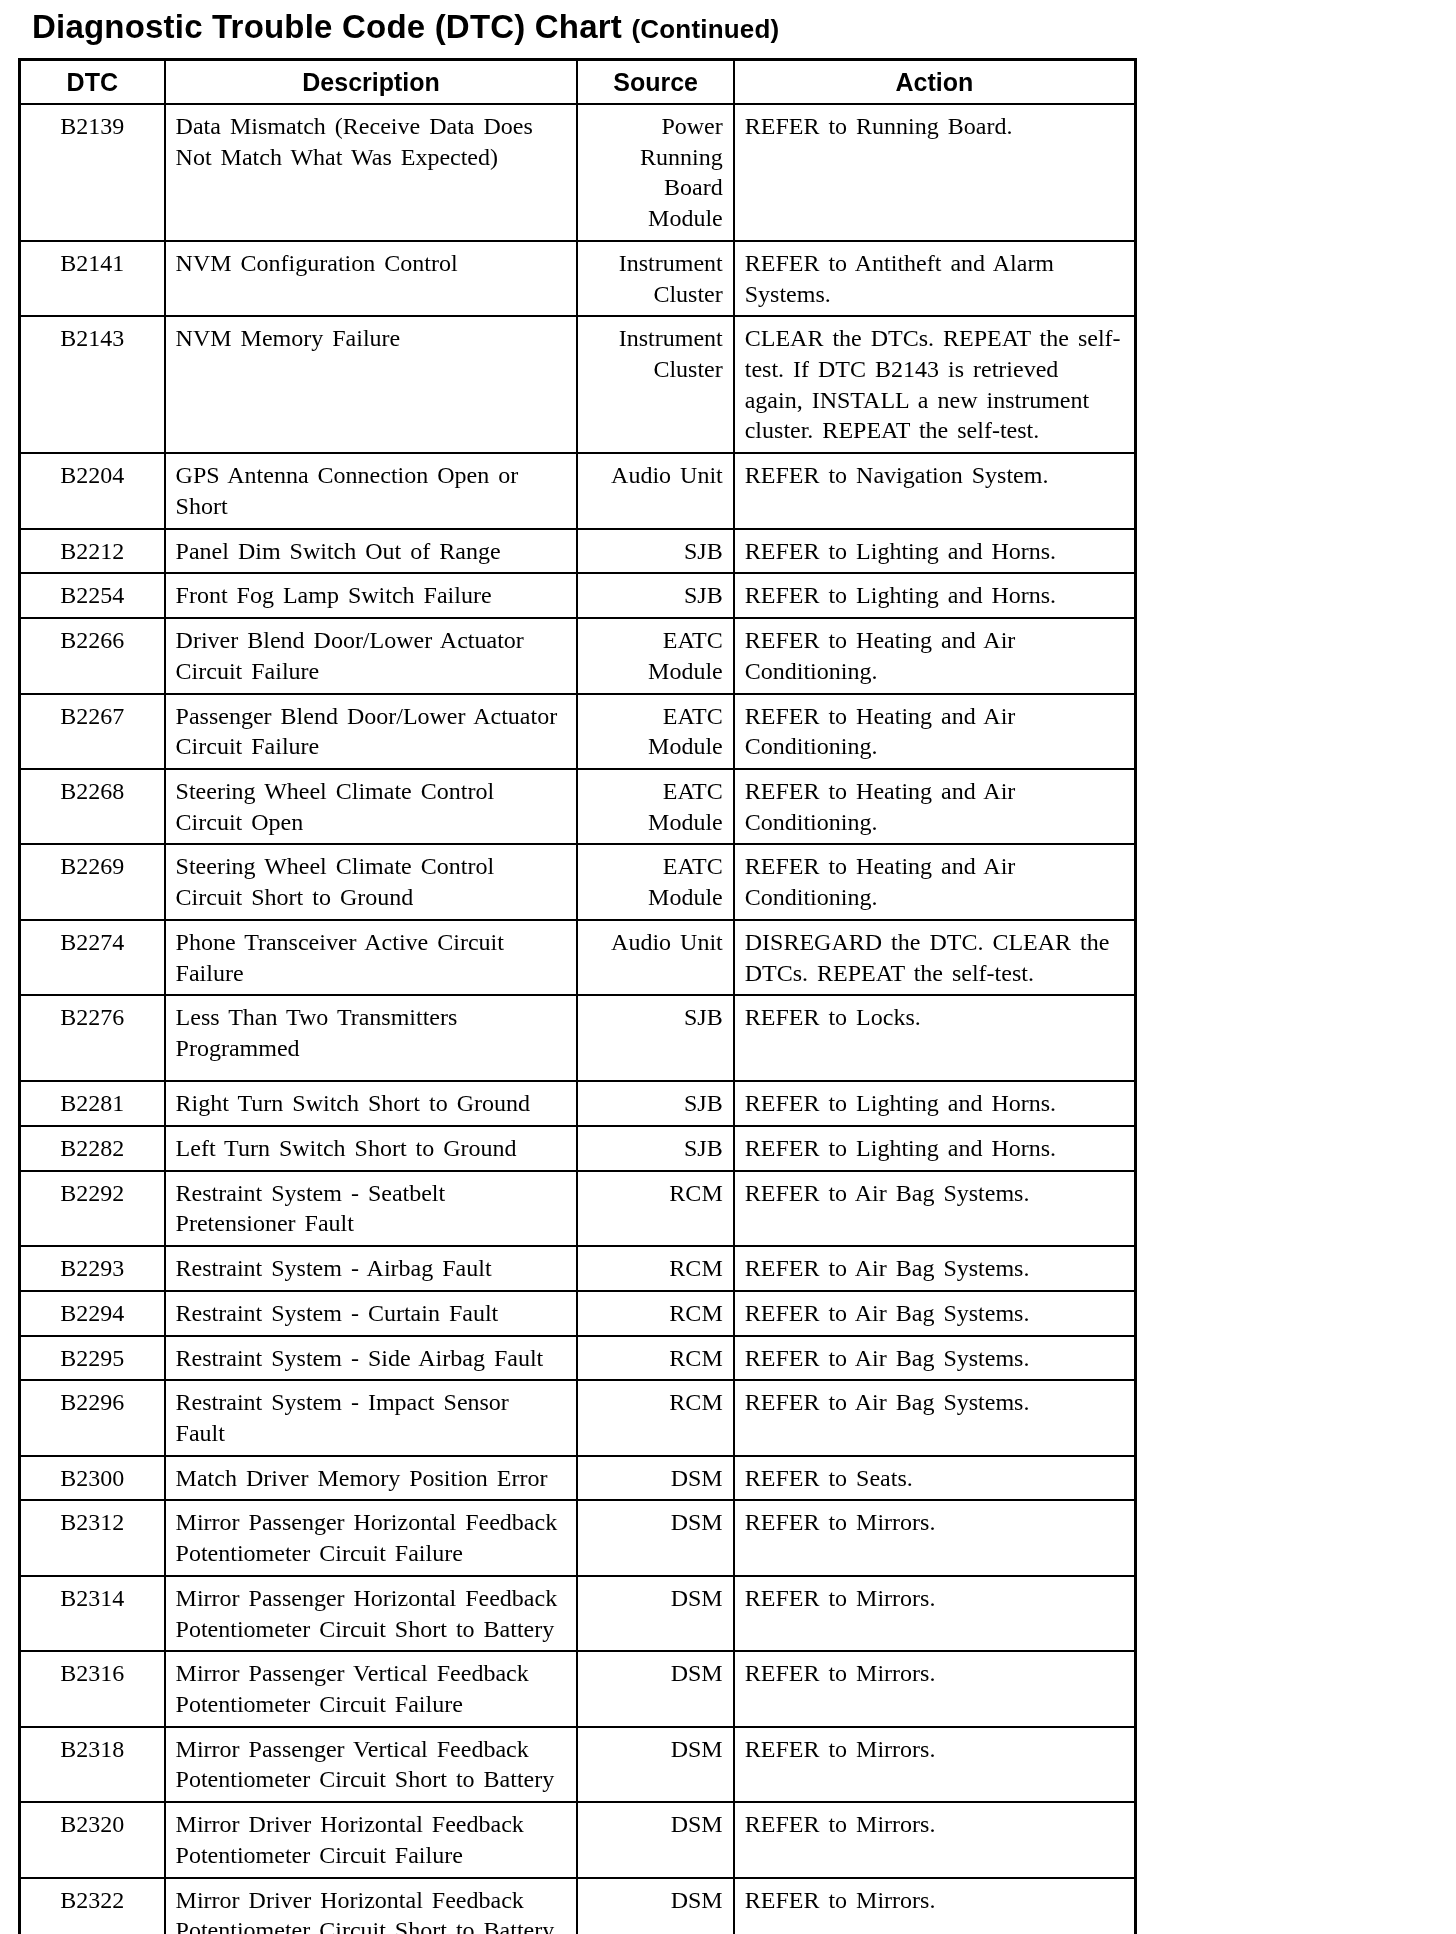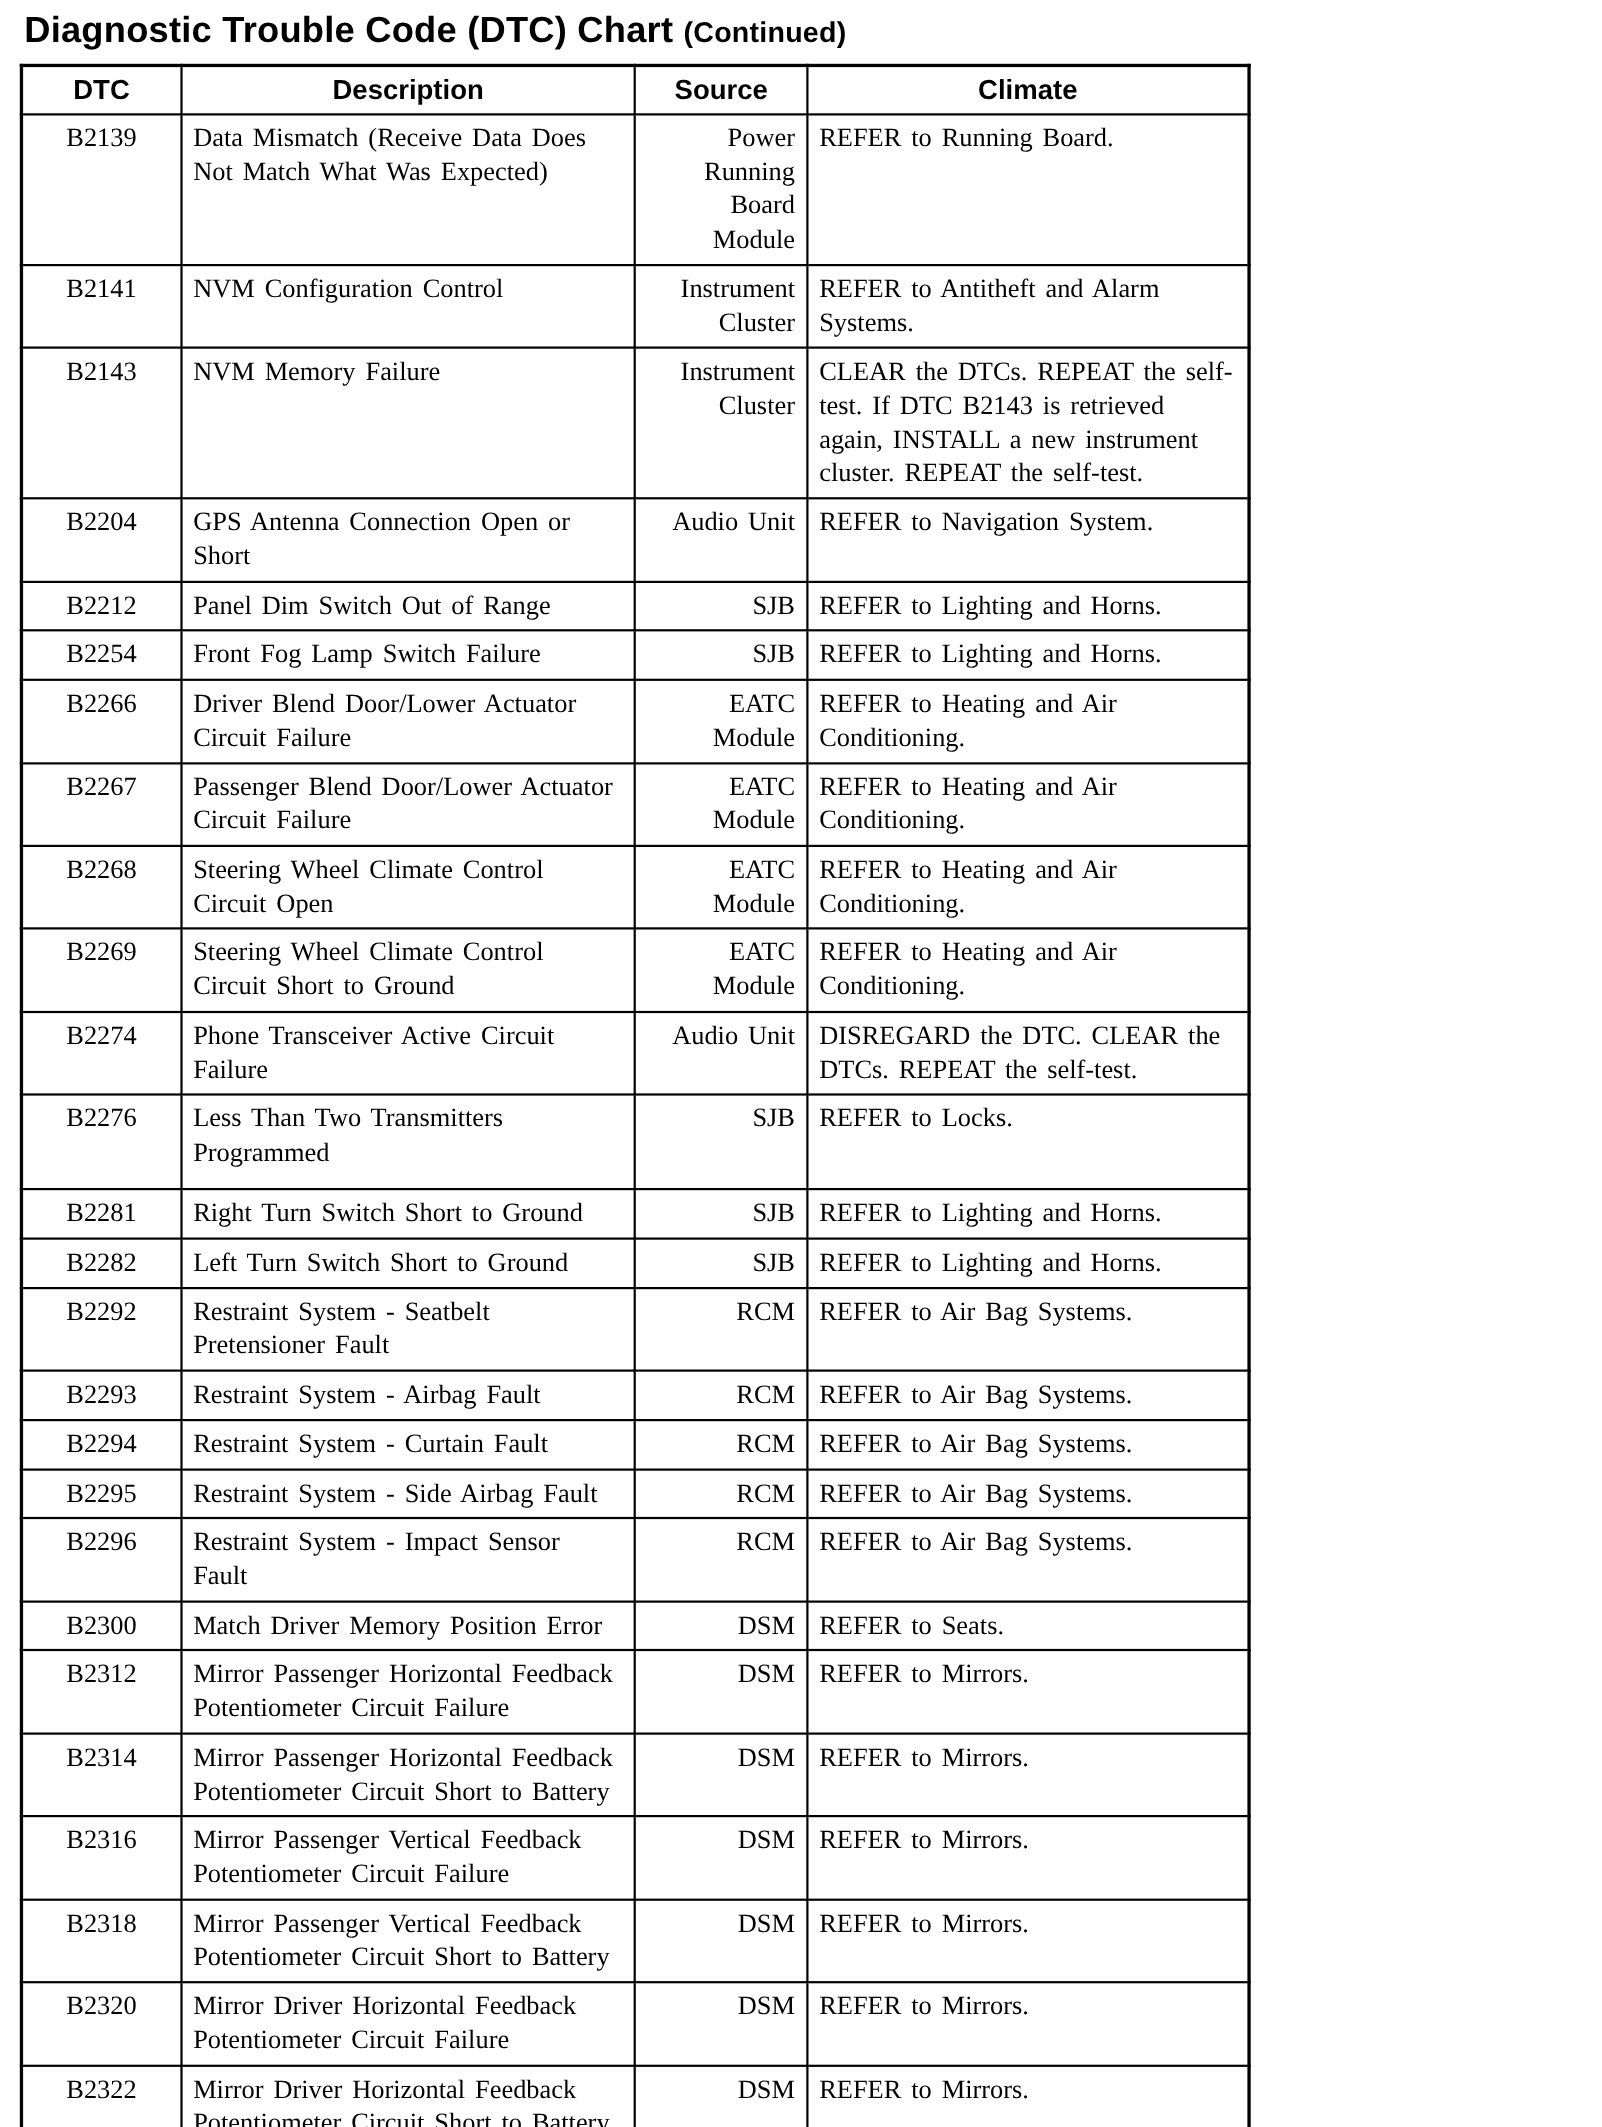--- a/index.html
+++ b/index.html
@@ -13,21 +13,21 @@
     min-height: 1934px;
     background: #ffffff;
     color: #000000;
     padding: 6px 16px 20px 18px;
   }
   .page-title {
     font-family: "Liberation Sans", sans-serif;
     font-weight: bold;
     font-size: 33px;
     letter-spacing: 0.2px;
-    margin: 2px 0 12px 4px;
+    margin: 2px 0 12px 14px;
     color: #000000;
     white-space: nowrap;
   }
   .page-title .continued {
     font-size: 26px;
   }
   table.dtc-table {
     border-collapse: collapse;
     table-layout: fixed;
     width: 1119px;
@@ -90,21 +90,21 @@
       <col style="width:13%">
       <col style="width:37%">
       <col style="width:14%">
       <col style="width:36%">
     </colgroup>
     <thead>
       <tr id="header-row">
           <th>DTC</th>
           <th>Description</th>
           <th>Source</th>
-          <th>Climate</th>
+          <th>Action</th>
         </tr>
     </thead>
     <tbody id="table-body">
         <tr>
           <td class="col-dtc">B2139</td>
           <td class="col-desc">
             <span class="wrap">Data Mismatch (Receive Data Does Not Match What Was Expected)</span>
           </td>
           <td class="col-source">Power Running Board Module</td>
           <td class="col-action">

